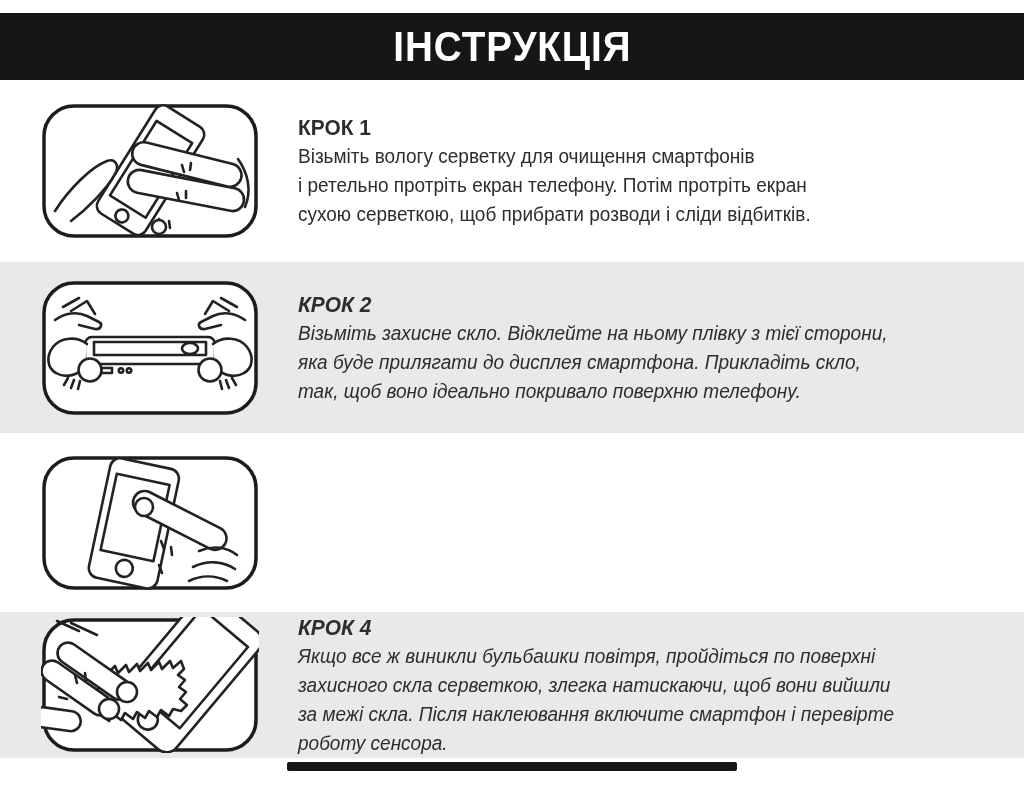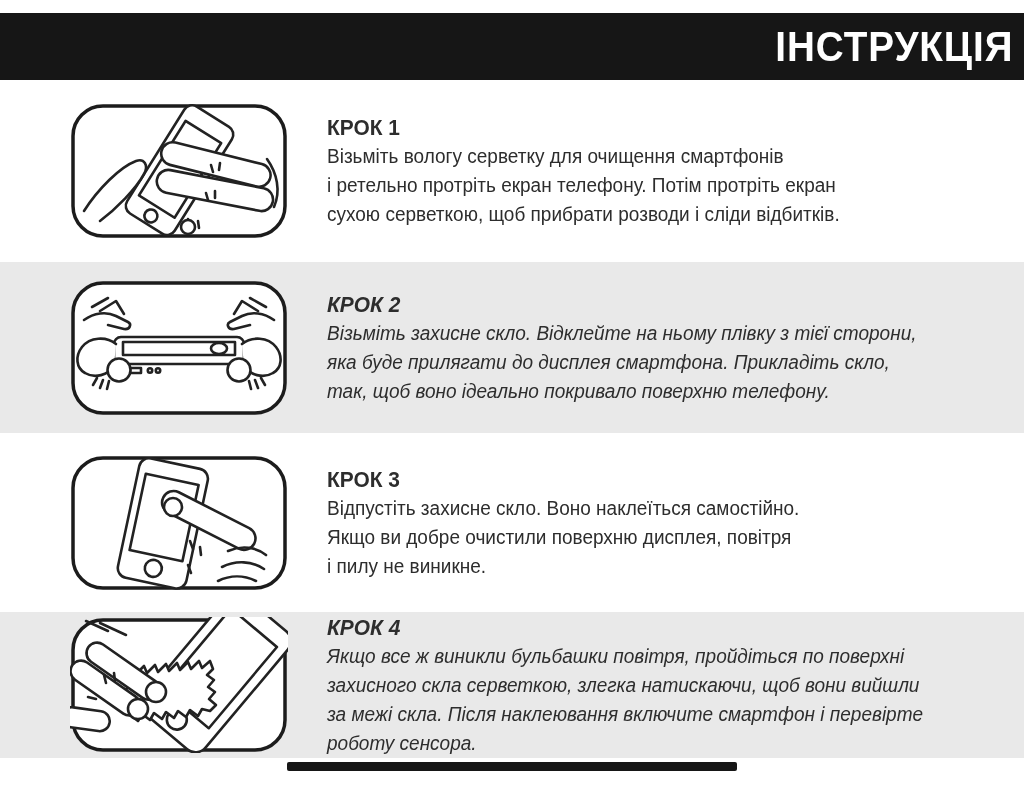--- a/index.html
+++ b/index.html
@@ -6,30 +6,30 @@
   body{
     width:1024px;height:800px;overflow:hidden;
     background:#ffffff;
     font-family:"Liberation Sans","DejaVu Sans",sans-serif;
     color:var(--text,#2d2d2d);
     position:relative;
   }
   .top-strip{height:13px;background:#ffffff;}
   .header-bar{
     height:67px;background:var(--header-bg,#161616);
-    display:flex;align-items:center;justify-content:flex-end;
+    display:flex;align-items:center;justify-content:center;
   }
   .header-bar h1{
     margin:0;color:#ffffff;font-size:42px;font-weight:bold;
     letter-spacing:1px;line-height:1;
     transform:scaleX(.92);
   }
   .step-row{
     display:flex;align-items:center;
-    padding-left:70px;box-sizing:border-box;width:1024px;
+    padding-left:41px;box-sizing:border-box;width:1024px;
   }
   .step-row.odd{background:#ffffff;}
   .step-row.even{background:var(--stripe-bg,#e9e9e9);font-style:italic;}
   .row1{height:182px;}
   .row2{height:171px;}
   .row3{height:179px;}
   .row4{height:146px;}
   .figure{
     width:218px;height:136px;flex:0 0 218px;
   }
@@ -137,26 +137,20 @@
         </g>
         <rect class="f" x="88" y="54" width="102" height="23" rx="11.5" transform="rotate(27 139 65)"></rect>
         <circle class="f" cx="103" cy="52" r="9"></circle>
         <path d="M158,96 C172,90 186,92 196,100"></path>
         <path d="M152,112 C166,105 182,106 194,114"></path>
         <path d="M148,126 C160,120 174,120 186,126"></path>
         <path d="M120,86 l3,8 M130,92 l1,8 M118,110 l3,8"></path>
       </g>
     </svg>
   </div>
-  <div class="step-text">
-    <div class="step-label">КРОК 3</div>
-    <div class="step-line">Відпустіть захисне скло. Воно наклеїться самостійно.</div>
-    <div class="step-line">Якщо ви добре очистили поверхню дисплея, повітря</div>
-    <div class="step-line">і пилу не виникне.</div>
-  </div>
 </div>
 
 <div class="step-row even row4">
   <div class="figure">
     <svg viewBox="0 0 218 136">
       <rect class="frame" x="3" y="3" width="212" height="130" rx="30"></rect>
       <g class="art">
         <g transform="rotate(40 140 60)">
           <rect class="f" x="102" y="-24" width="80" height="154" rx="13"></rect>
           <rect class="f" x="112" y="-6" width="60" height="106"></rect>

